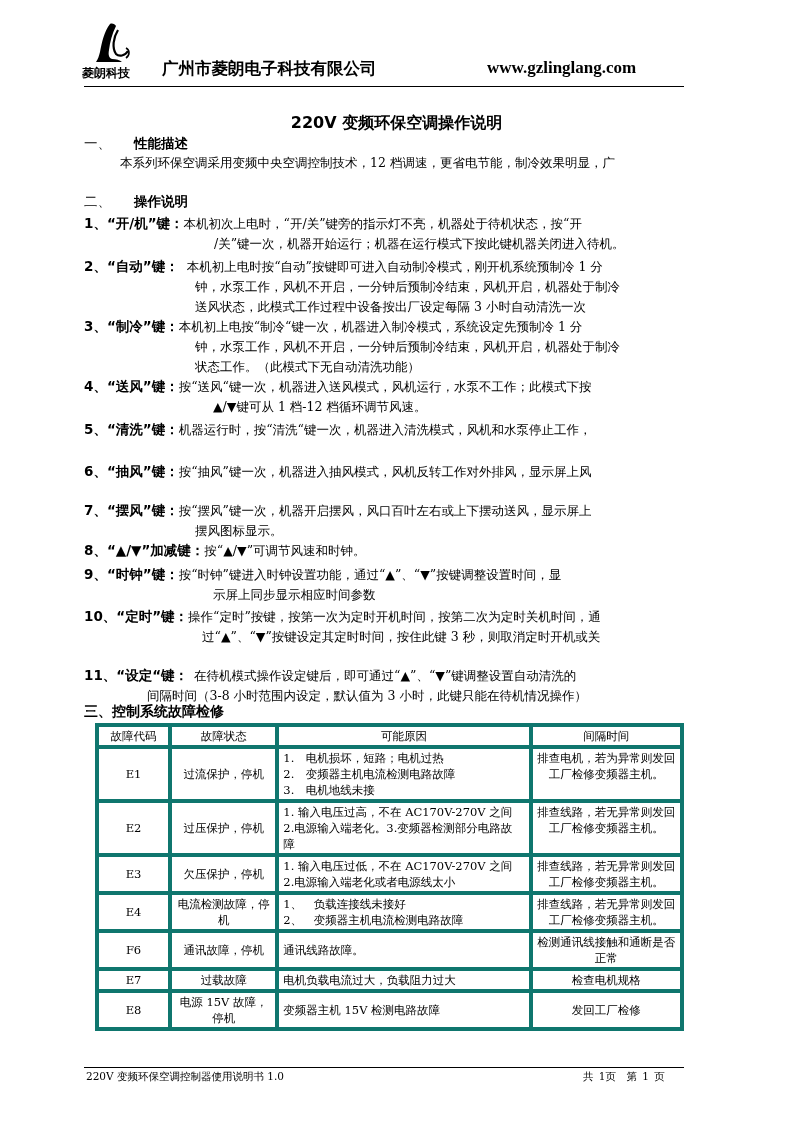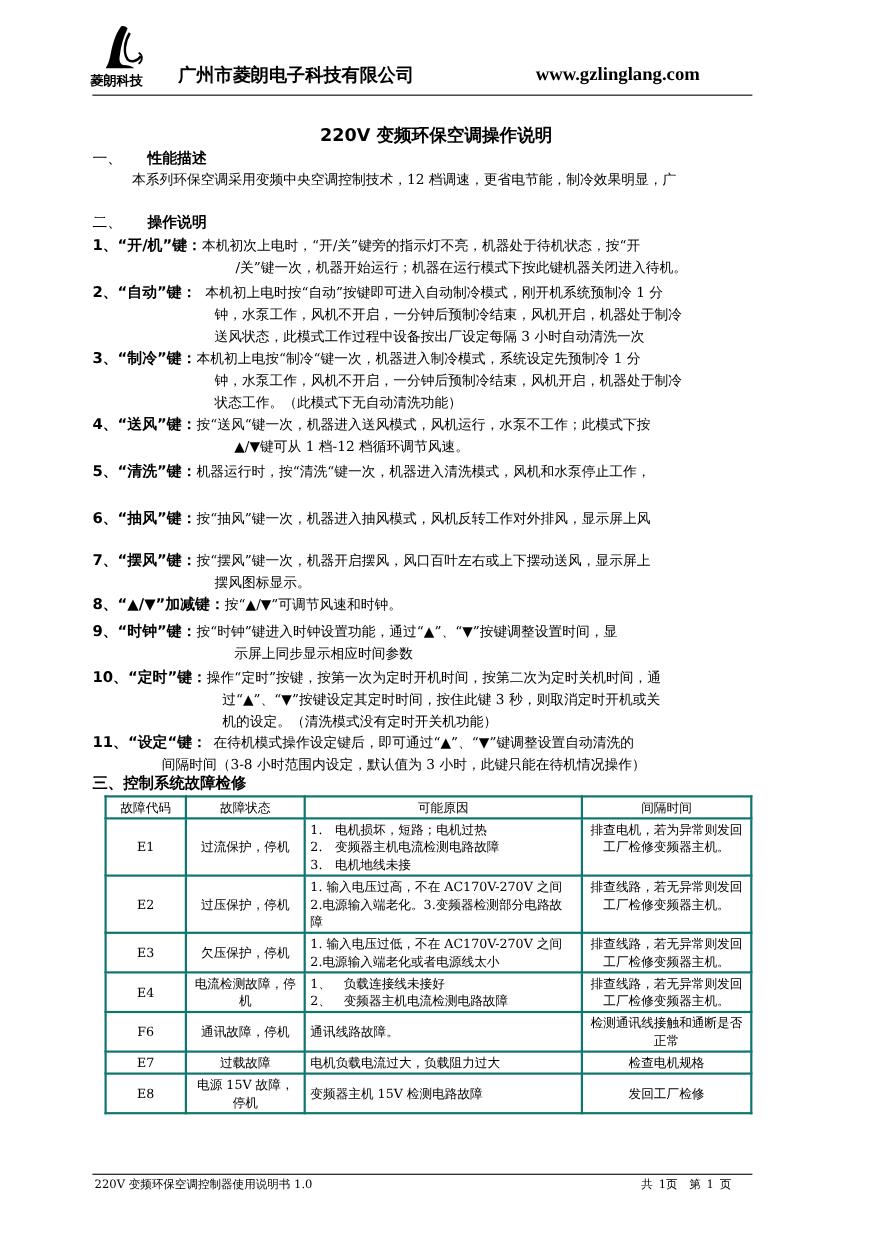--- a/index.html
+++ b/index.html
@@ -15,21 +15,21 @@
   .doc-title { left:0; width:793px; top:113px; text-align:center; font-family:"DejaVu Sans", sans-serif; font-weight:bold; font-size:16px; }
   .sec { left:84px; font-family:"DejaVu Sans", sans-serif; font-size:13.5px; white-space:nowrap; }
   .sec .num { display:inline-block; width:50px; font-weight:normal; }
   .sec .lbl { font-weight:bold; }
   .para { left:84px; width:604px; font-size:12.5px; line-height:20px; }
   .item { left:84px; width:606px; font-size:12.5px; line-height:20px; }
   .item .key { font-family:"DejaVu Sans", sans-serif; font-weight:bold; font-size:13.5px; white-space:nowrap; }
   .item .line { white-space:nowrap; }
   .sec3 { left:84px; top:703px; font-family:"DejaVu Sans", sans-serif; font-weight:bold; font-size:14px; white-space:nowrap; }
   table.fault { position:absolute; left:95px; top:723px; width:589px; border-collapse:collapse; font-size:11.5px; line-height:16px; }
-  table.fault td, table.fault th { border:2px solid #0f766e; padding:1px 4px; vertical-align:middle; }
+  table.fault td, table.fault th { border:4px solid #0f766e; padding:1px 4px; vertical-align:middle; }
   table.fault th { font-weight:normal; text-align:center; padding:1px 4px; }
   .c1 { width:64px; text-align:center; }
   .c2 { width:100px; text-align:center; }
   .c3 { width:242px; text-align:left; }
   .c4 { width:147px; text-align:center; }
   .cause-line { display:block; white-space:nowrap; }
   .note-row td { padding:0 4px; }
   .ftr-line { left:84px; top:1067px; width:600px; border-top:1.6px solid #000; }
   .ftr-left { left:86px; top:1070px; font-size:10.5px; white-space:nowrap; }
   .ftr-right { left:583px; top:1070px; font-size:10.5px; white-space:nowrap; word-spacing:2px; }
@@ -102,21 +102,20 @@
 </div>
 
 <div class="abs item" style="top:564px;">
   <span class="key">9、“时钟”键：</span><span class="line">按“时钟”键进入时钟设置功能，通过“▲”、“▼”按键调整设置时间，显</span>
   <div class="line" style="padding-left:129px;">示屏上同步显示相应时间参数</div>
 </div>
 
 <div class="abs item" style="top:606px;">
   <span class="key">10、“定时”键：</span><span class="line">操作“定时”按键，按第一次为定时开机时间，按第二次为定时关机时间，通</span>
   <div class="line" style="padding-left:118px;">过“▲”、“▼”按键设定其定时时间，按住此键 3 秒，则取消定时开机或关</div>
-  <div class="line" style="padding-left:118px;">机的设定。（清洗模式没有定时开关机功能）</div>
 </div>
 
 <div class="abs item" style="top:665px;">
   <span class="key">11、“设定“键：</span><span class="line" style="padding-left:6px;">在待机模式操作设定键后，即可通过“▲”、“▼”键调整设置自动清洗的</span>
   <div class="line" style="padding-left:63px;">间隔时间（3-8 小时范围内设定，默认值为 3 小时，此键只能在待机情况操作）</div>
 </div>
 
 <div class="abs sec3">三、控制系统故障检修</div>
 
 <table class="fault">

